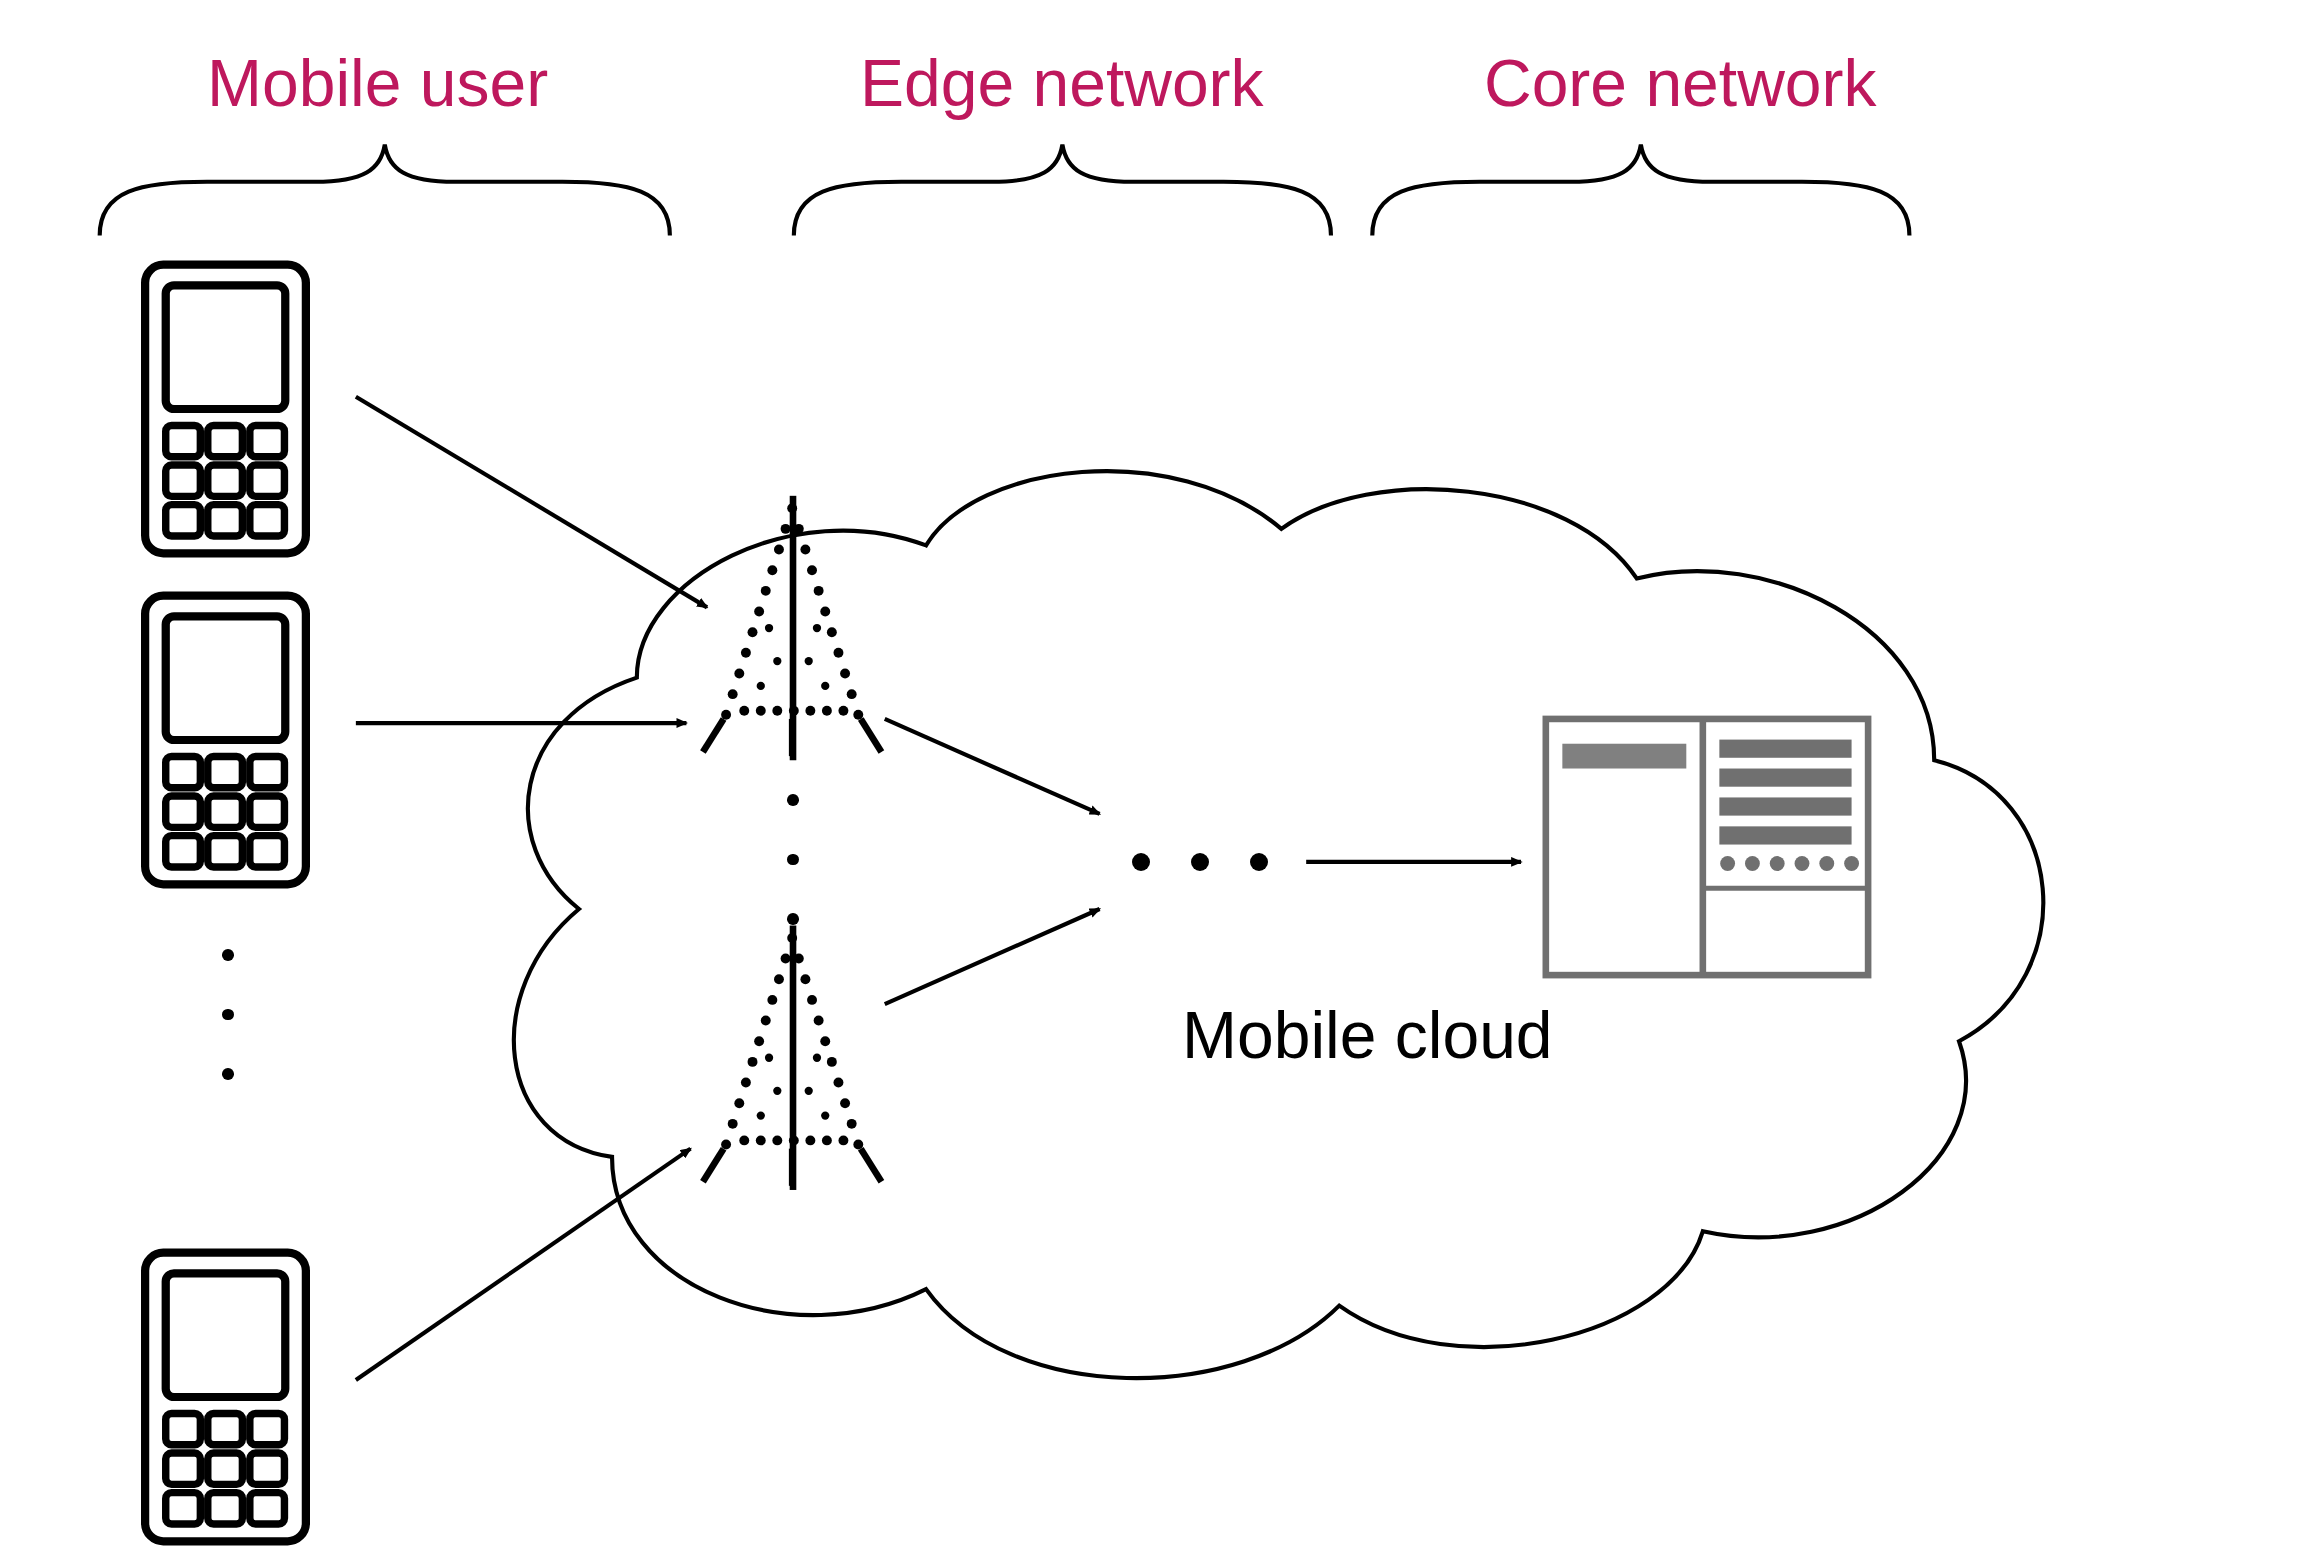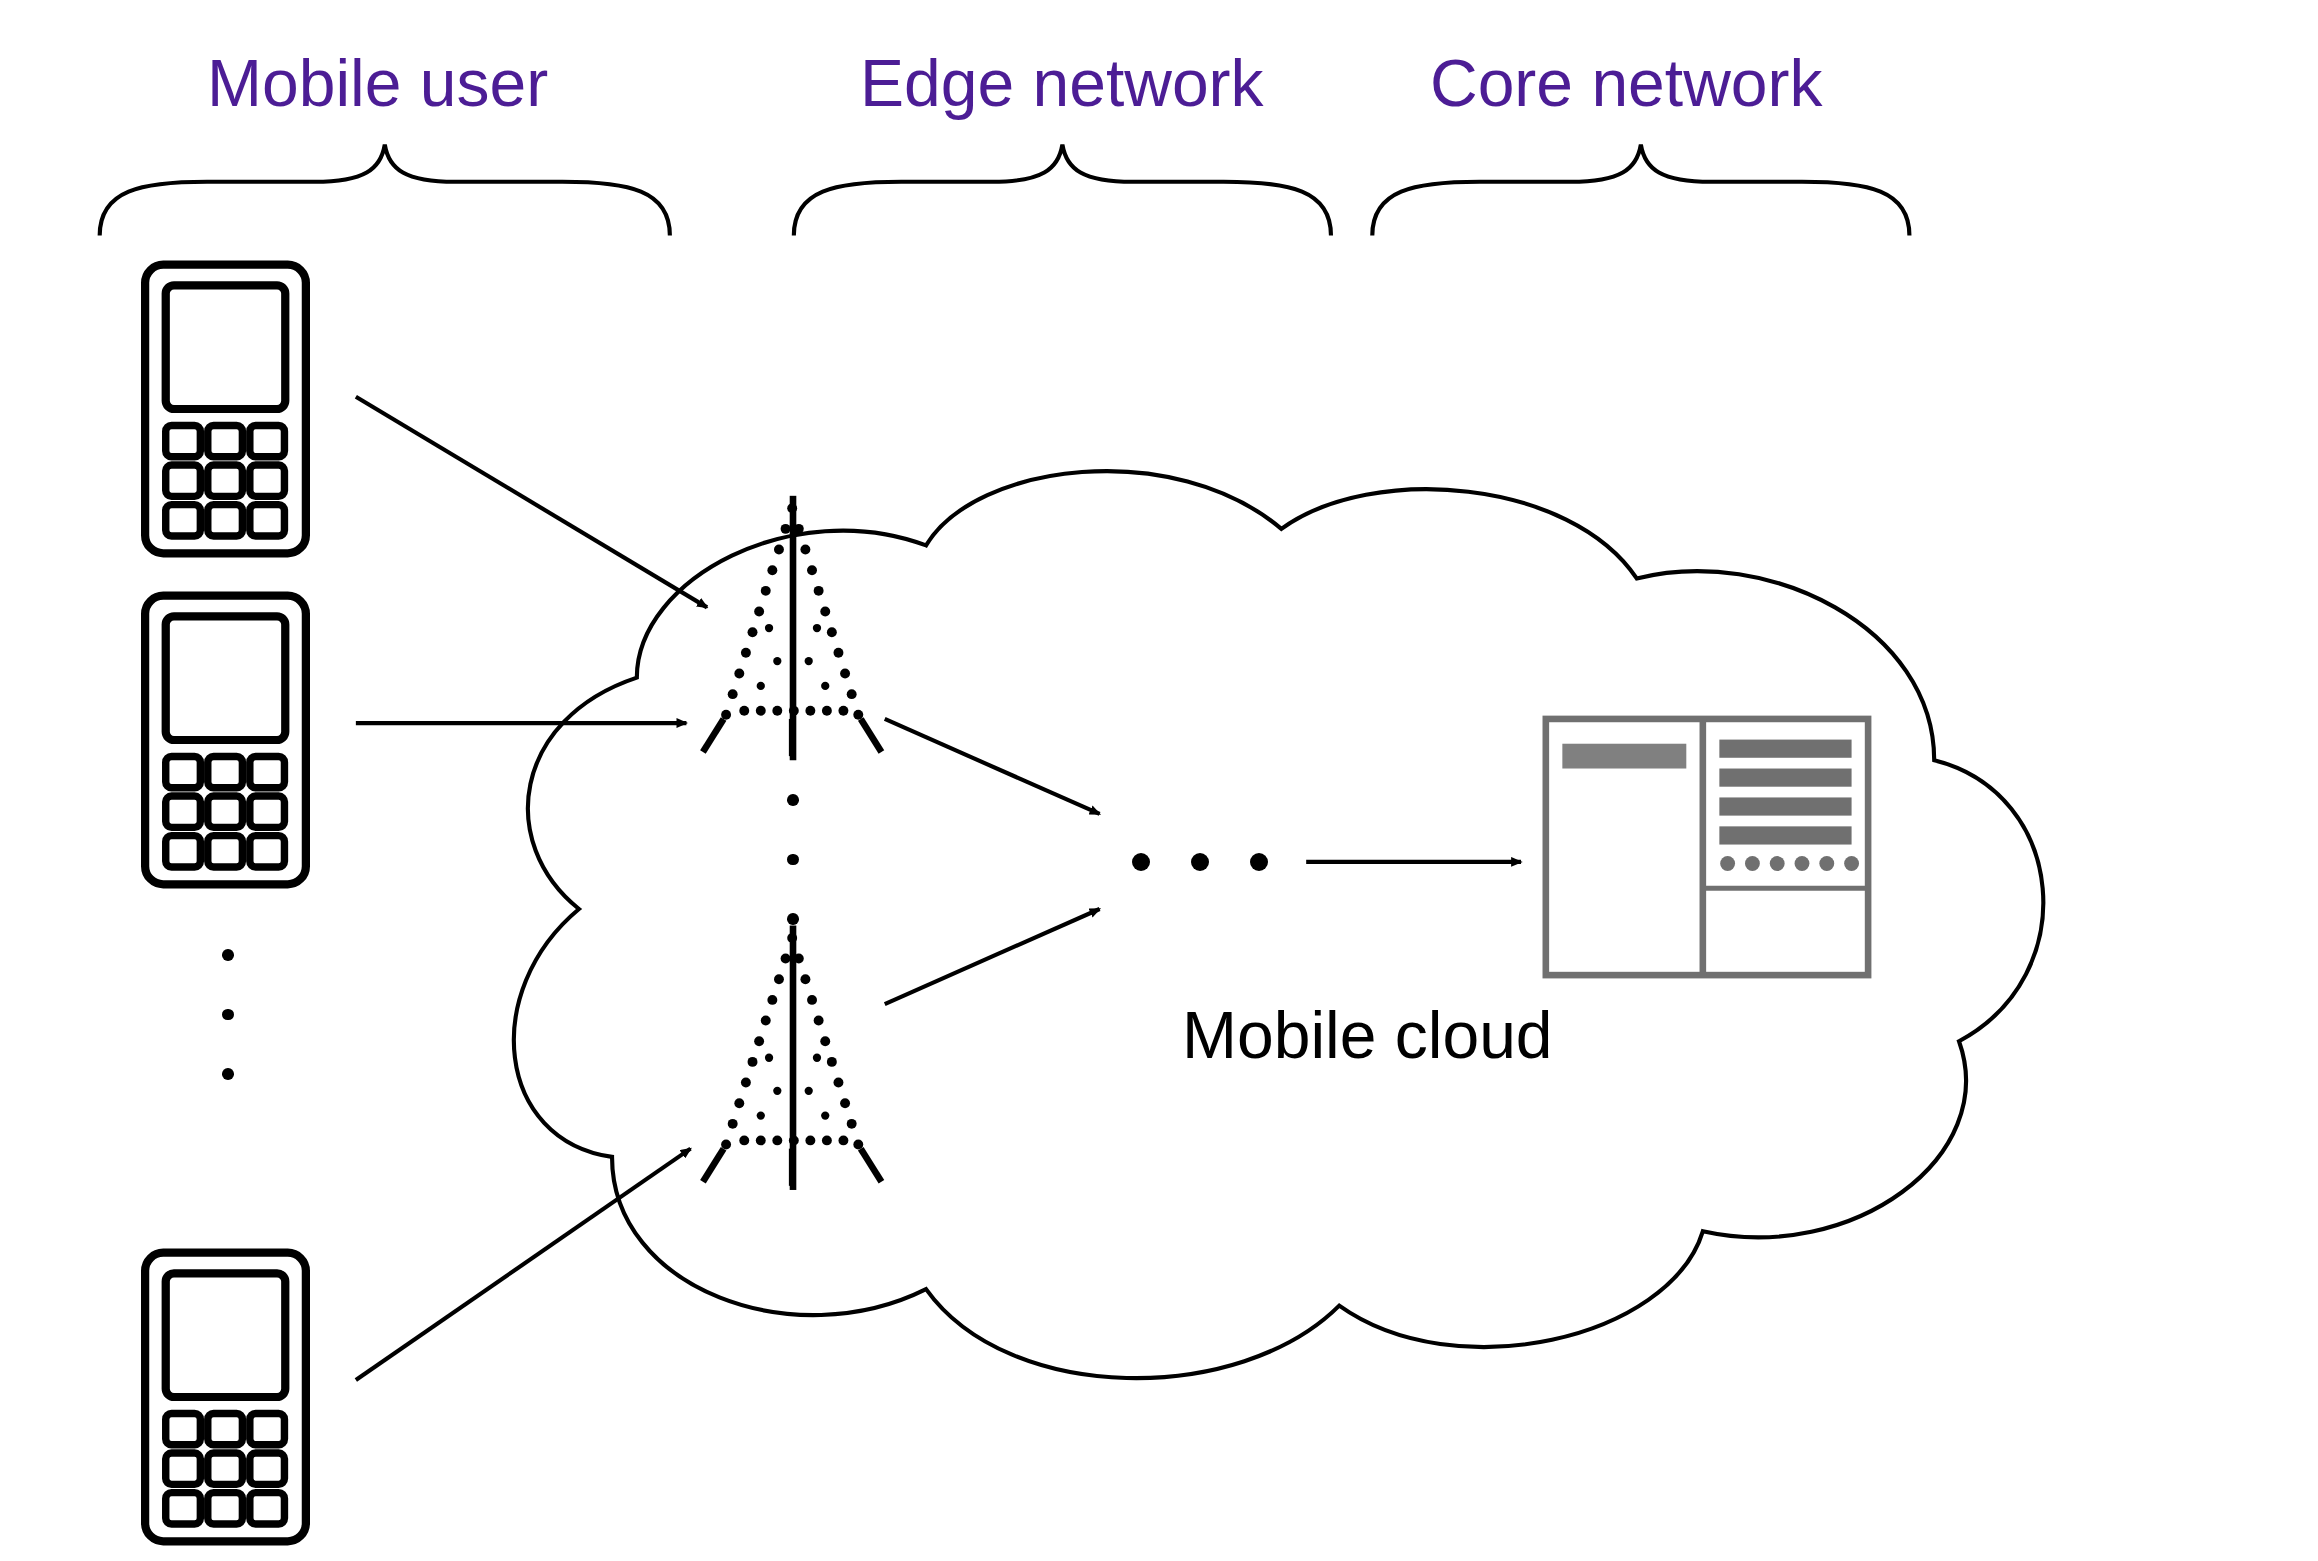--- a/index.html
+++ b/index.html
@@ -11,21 +11,21 @@
   .canvas {
     position: relative;
     width: 2319px;
     height: 1561px;
   }
   .section-label {
     position: absolute;
     font-size: 66px;
     line-height: 1;
     white-space: nowrap;
-    color: #4c1d95;
+    color: #be185d;
   }
   .cloud-label {
     position: absolute;
     font-size: 66px;
     line-height: 1;
     white-space: nowrap;
     color: #000;
   }
   .phone {
     position: absolute;
@@ -65,21 +65,21 @@
     pointer-events: none;
   }
 </style>
 </head>
 <body>
 
 <div class="canvas">
 
   <div class="section-label" style="left:207px; top:50px;">Mobile user</div>
   <div class="section-label" style="left:860px; top:50px;">Edge network</div>
-  <div class="section-label" style="left:1430px; top:50px;">Core network</div>
+  <div class="section-label" style="left:1484px; top:50px;">Core network</div>
 
   <div class="cloud-label" style="left:1182px; top:1002px;">Mobile cloud</div>
 
   <svg class="overlay" viewBox="0 0 2805 1889">
     <defs>
       <marker id="arrowhead" markerWidth="14" markerHeight="12" refX="12" refY="6" orient="auto" markerUnits="userSpaceOnUse">
         <path d="M0,0 L14,6 L0,12 Z" fill="#000"></path>
       </marker>
     </defs>
 

